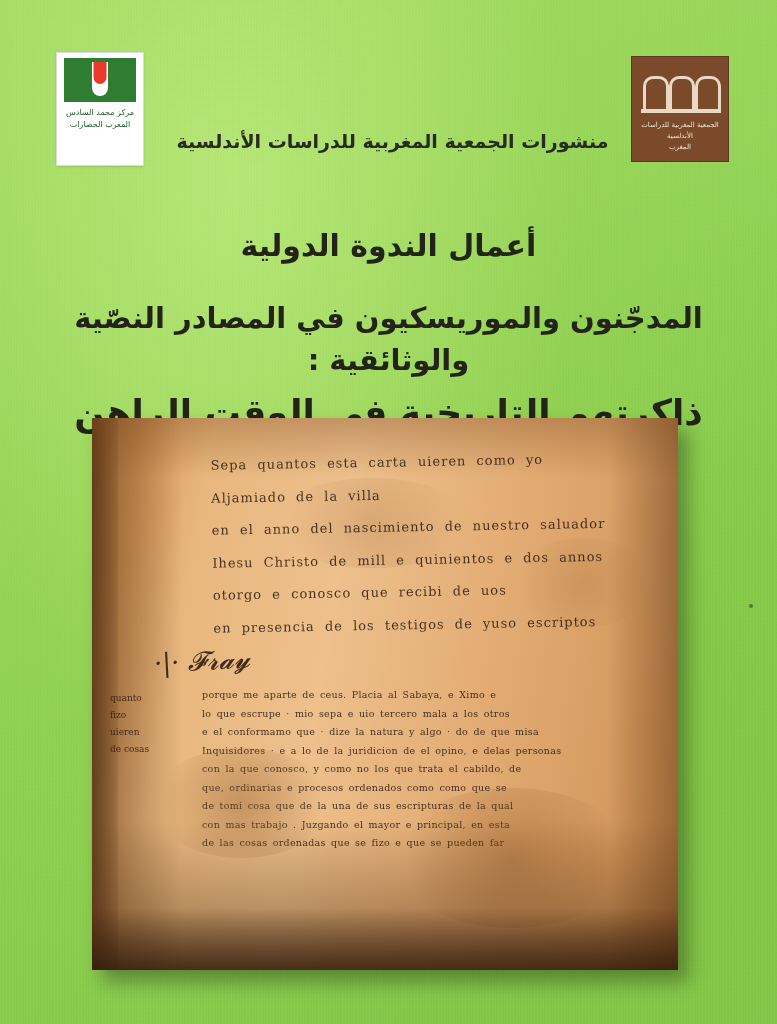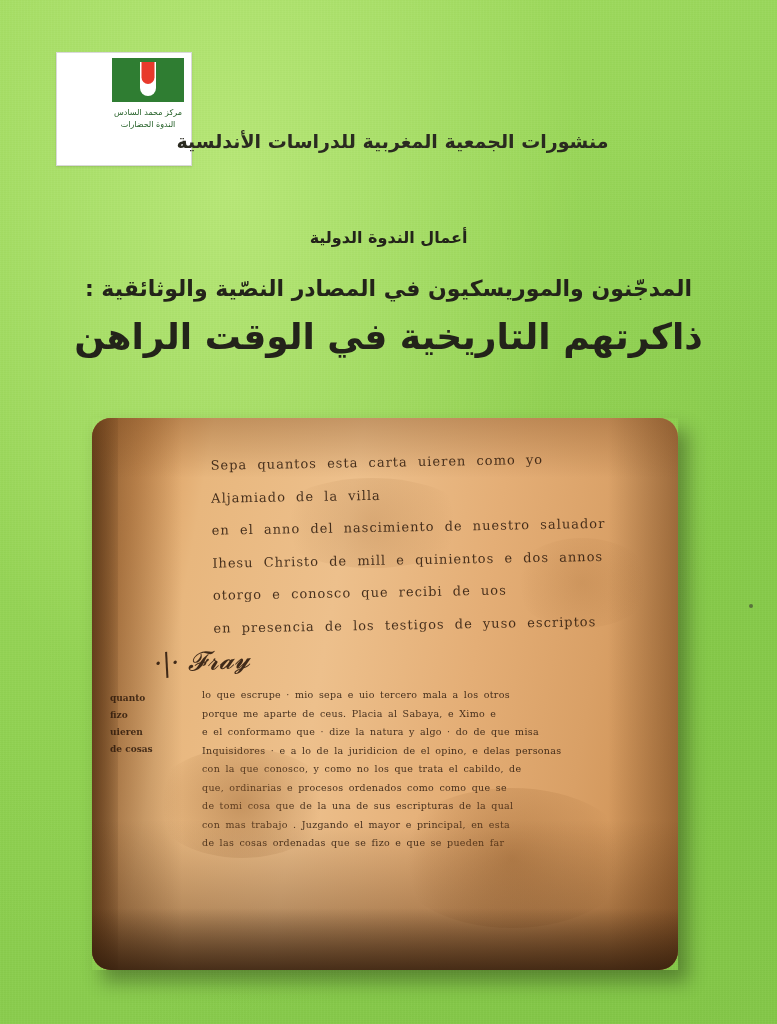--- a/index.html
+++ b/index.html
@@ -52,21 +52,20 @@
     top: 10px;
     width: 86px;
     height: 112px;
     background: #ffffff;
     border: 1px solid #d9d9d9;
     box-shadow: 0 1px 2px rgba(0,0,0,0.12);
     display: flex;
     flex-direction: column;
     align-items: center;
     overflow: hidden;
-    padding-left: 48px;
   }
   .logo-left .mark {
     width: 72px;
     height: 44px;
     margin-top: 5px;
     background: #2f7d32;
     position: relative;
   }
   .logo-left .mark:before {
     content: "";
@@ -173,26 +172,26 @@
     position: absolute;
     top: 228px;
     left: 0;
     right: 0;
     text-align: center;
     direction: rtl;
     color: #23231a;
     font-family: "DejaVu Sans", sans-serif;
   }
   .title-kicker {
-    font-size: 16px;
+    font-size: 30px;
     font-weight: bold;
-    margin-bottom: 26px;
+    margin-bottom: 34px;
   }
   .title-main {
-    font-size: 22px;
+    font-size: 29px;
     font-weight: bold;
     line-height: 1.45;
     padding: 0 38px;
   }
   .title-sub {
     font-size: 36px;
     font-weight: bold;
     margin-top: 6px;
     line-height: 1.45;
     padding: 0 38px;
@@ -206,21 +205,20 @@
     width: 586px;
     height: 552px;
     box-shadow: 10px 12px 18px rgba(0,0,0,0.33);
   }
   .manuscript {
     position: absolute;
     inset: 0;
     overflow: hidden;
     background:
       linear-gradient(100deg, #c98b4e 0%, #d89a5c 8%, #e8b77e 18%, #edc08c 40%, #e4ae76 62%, #d9a066 80%, #c98a4c 100%);
-    border-radius: 19px;
   }
   
   .manuscript .curve-left {
     position: absolute;
     left: 0; top: 0; bottom: 0;
     width: 90px;
     background: linear-gradient(to right, rgba(90,52,20,0.55), rgba(90,52,20,0.0));
   }
   .manuscript .curve-right {
     position: absolute;
@@ -267,21 +265,20 @@
     position: absolute;
     left: 18px;
     top: 272px;
     width: 90px;
     font-family: "DejaVu Serif", serif;
     font-size: 9px;
     line-height: 1.9;
     color: rgba(45,25,10,0.85);
     direction: ltr;
     text-align: left;
-    font-weight: bold;
   }
 
   .bodytext {
     position: absolute;
     left: 110px;
     top: 268px;
     right: 36px;
     font-family: "DejaVu Serif", serif;
     font-size: 9.5px;
     line-height: 1.95;
@@ -338,24 +335,36 @@
 
 <div class="cover">
   <div class="grain"></div>
 
   <div class="header-row">
 
     <div class="logo-left">
       <div class="mark"></div>
       <div class="ltext">
         <div>مركز محمد السادس</div>
-        <div>الندوة الحضارات</div>
+        <div>المغرب الحضارات</div>
       </div>
     </div>
 
+    <div class="logo-right">
+      <div class="arches">
+        <span></span>
+        <span></span>
+        <span></span>
+        <div class="bar"></div>
+      </div>
+      <div class="rtext">
+        <div>الجمعية المغربية للدراسات الأندلسية</div>
+        <div>المغرب</div>
+      </div>
+    </div>
 
     <div class="publisher">منشورات الجمعية المغربية للدراسات الأندلسية</div>
   </div>
 
   <div class="titles">
     <div class="title-kicker">أعمال الندوة الدولية</div>
     <div class="title-main">المدجّنون والموريسكيون في المصادر النصّية والوثائقية :</div>
     <div class="title-sub">ذاكرتهم التاريخية في الوقت الراهن</div>
   </div>
 
@@ -381,22 +390,22 @@
       <div class="signature">𝓕𝓻𝓪𝔂 ·|·</div>
 
       <div class="marginalia">
         <div>quanto</div>
         <div>fizo</div>
         <div>uieren</div>
         <div>de cosas</div>
       </div>
 
       <div class="bodytext">
+        <div>porque me aparte de ceus. Placia al Sabaya, e Ximo e</div>
         <div>lo que escrupe · mio sepa e uio tercero mala a los otros</div>
-        <div>porque me aparte de ceus. Placia al Sabaya, e Ximo e</div>
         <div>e el conformamo que · dize la natura y algo · do de que misa</div>
         <div>Inquisidores · e a lo de la juridicion de el opino, e delas personas</div>
         <div>con la que conosco, y como no los que trata el cabildo, de</div>
         <div>que, ordinarias e procesos ordenados como como que se</div>
         <div>de tomi cosa que de la una de sus escripturas de la qual</div>
         <div>con mas trabajo . Juzgando el mayor e principal, en esta</div>
         <div>de las cosas ordenadas que se fizo e que se pueden far</div>
       </div>
 
       <div class="stain s1"></div>

